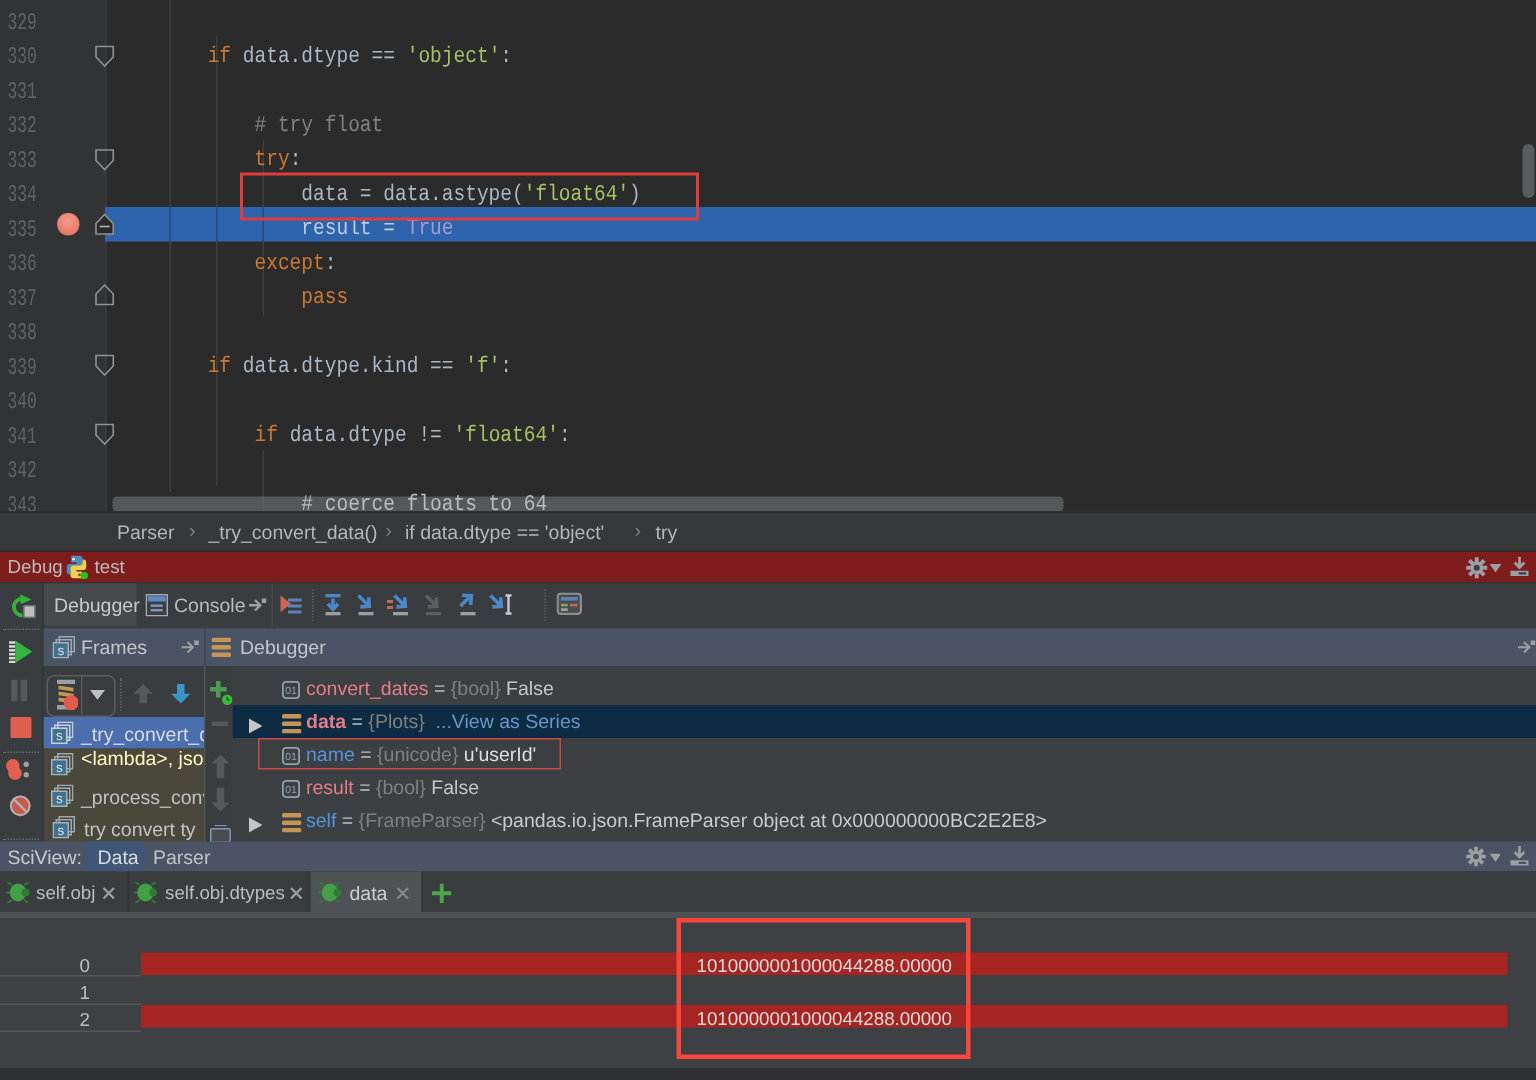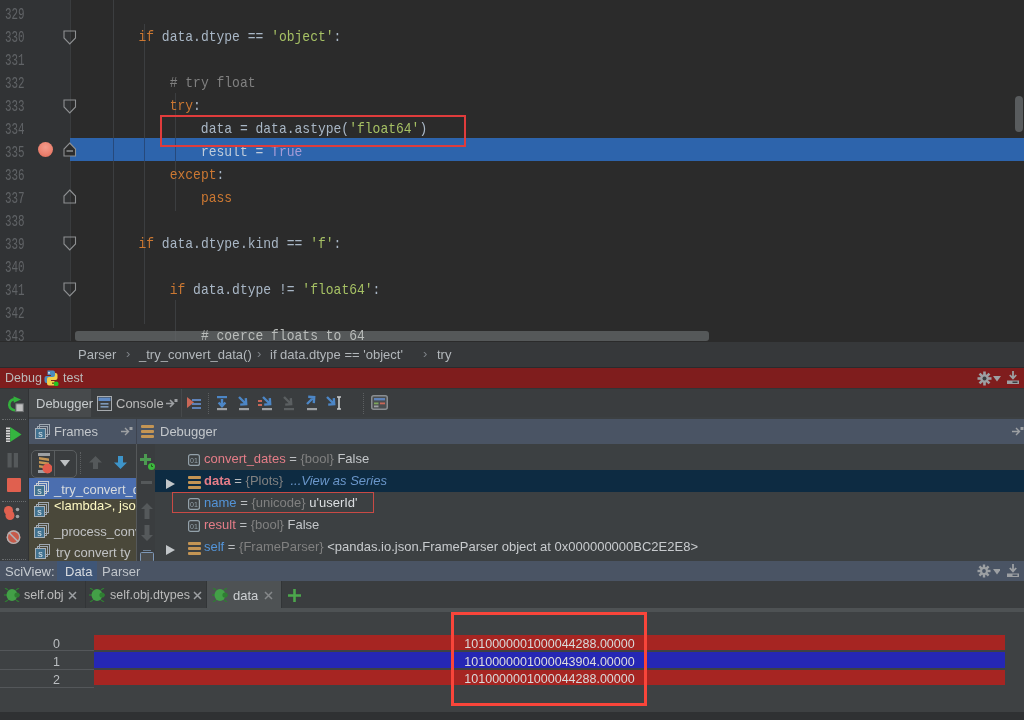--- a/index.html
+++ b/index.html
@@ -359,21 +359,21 @@
     <div class="abs ui" style="left:49px;top:7px;white-space:nowrap;"><span style="color:#E57D88;">convert_dates</span> <span style="color:#BBBEC1;">=</span> <span class="gray">{bool}</span> <span style="color:#C4C7CA;">False</span></div>
 
     <svg class="abs" style="left:11px;top:35px;" width="9" height="10">
         <polygon points="0,0 9,5 0,10" fill="#C2C6C9"></polygon>
       </svg>
     <svg class="abs" style="left:33px;top:32px;" width="13" height="13">
         <rect x="0" y="0" width="13" height="3" rx="1" fill="#C49554"></rect>
         <rect x="0" y="5" width="13" height="3" rx="1" fill="#C49554"></rect>
         <rect x="0" y="10" width="13" height="3" rx="1" fill="#C49554"></rect>
       </svg>
-    <div class="abs ui" style="left:49px;top:29px;white-space:nowrap;"><span style="color:#E57D88;font-weight:bold;">data</span> <span style="color:#BBBEC1;">=</span> <span class="gray">{Plots}</span>&nbsp;&nbsp;<span style="color:#6A96CA;font-style:italic;">...View as Series</span></div>
+    <div class="abs ui" style="left:49px;top:29px;white-space:nowrap;"><span style="color:#E57D88;font-weight:bold;">data</span> <span style="color:#BBBEC1;">=</span> <span class="gray">{Plots}</span>&nbsp;&nbsp;<span style="color:#6A96CA;">...View as Series</span></div>
 
     <svg class="abs" style="left:33px;top:54px;" width="12" height="12">
         <rect x="0.6" y="0.6" width="10.8" height="10.8" rx="2" fill="none" stroke="#93A1AA" stroke-width="1.2"></rect>
         <text x="6" y="8.8" font-size="7" fill="#93A1AA" font-family="Liberation Sans" text-anchor="middle">01</text>
       </svg>
     <div class="abs ui" style="left:49px;top:51px;white-space:nowrap;"><span style="color:#5394D8;">name</span> <span style="color:#BBBEC1;">=</span> <span class="gray">{unicode}</span> <span style="color:#DCDFE2;">u'userId'</span></div>
     <div class="abs" style="left:17px;top:48px;width:200px;height:19px;border:1.5px solid #C94A45;"></div>
 
     <svg class="abs" style="left:33px;top:76px;" width="12" height="12">
         <rect x="0.6" y="0.6" width="10.8" height="10.8" rx="2" fill="none" stroke="#93A1AA" stroke-width="1.2"></rect>
@@ -477,19 +477,18 @@
   <div class="abs" style="left:0;top:608px;width:1024px;height:4px;background:#4E5254;"></div>
 
   <div class="abs" id="tablearea" style="left:0;top:612px;width:1024px;height:100px;background:#3E4143;">
     <div class="abs" style="left:0;top:38px;width:94px;height:1px;background:#54575A;"></div>
     <div class="abs" style="left:0;top:57px;width:94px;height:1px;background:#54575A;"></div>
     <div class="abs" style="left:0;top:75px;width:94px;height:1px;background:#54575A;"></div>
     <div class="abs" style="left:30px;top:25px;width:30px;height:13px;font-size:12.5px;color:#BBBEC1;text-align:right;">0</div>
     <div class="abs" style="left:30px;top:43px;width:30px;height:13px;font-size:12.5px;color:#BBBEC1;text-align:right;">1</div>
     <div class="abs" style="left:30px;top:61px;width:30px;height:13px;font-size:12.5px;color:#BBBEC1;text-align:right;">2</div>
     <div class="abs" style="left:94px;top:23px;width:911px;height:15px;background:#A62522;color:#D9D9D9;font-size:12.5px;text-align:center;line-height:19px;">1010000001000044288.00000</div>
-    <div class="abs" style="left:94px;top:40px;width:911px;height:16px;background:#2527B4;color:#DCDCDC;font-size:12.5px;text-align:center;line-height:20px;">1010000001000043904.00000</div>
     <div class="abs" style="left:94px;top:58px;width:911px;height:15px;background:#A62522;color:#D9D9D9;font-size:12.5px;text-align:center;line-height:19px;">1010000001000044288.00000</div>
     <div class="abs" style="left:451px;top:0px;width:190px;height:88px;border:3px solid #F9453A;"></div>
   </div>
   <div class="abs" style="left:0;top:712px;width:1024px;height:8px;background:#2F3133;"></div>
 
 </div>
 
 </body></html>

